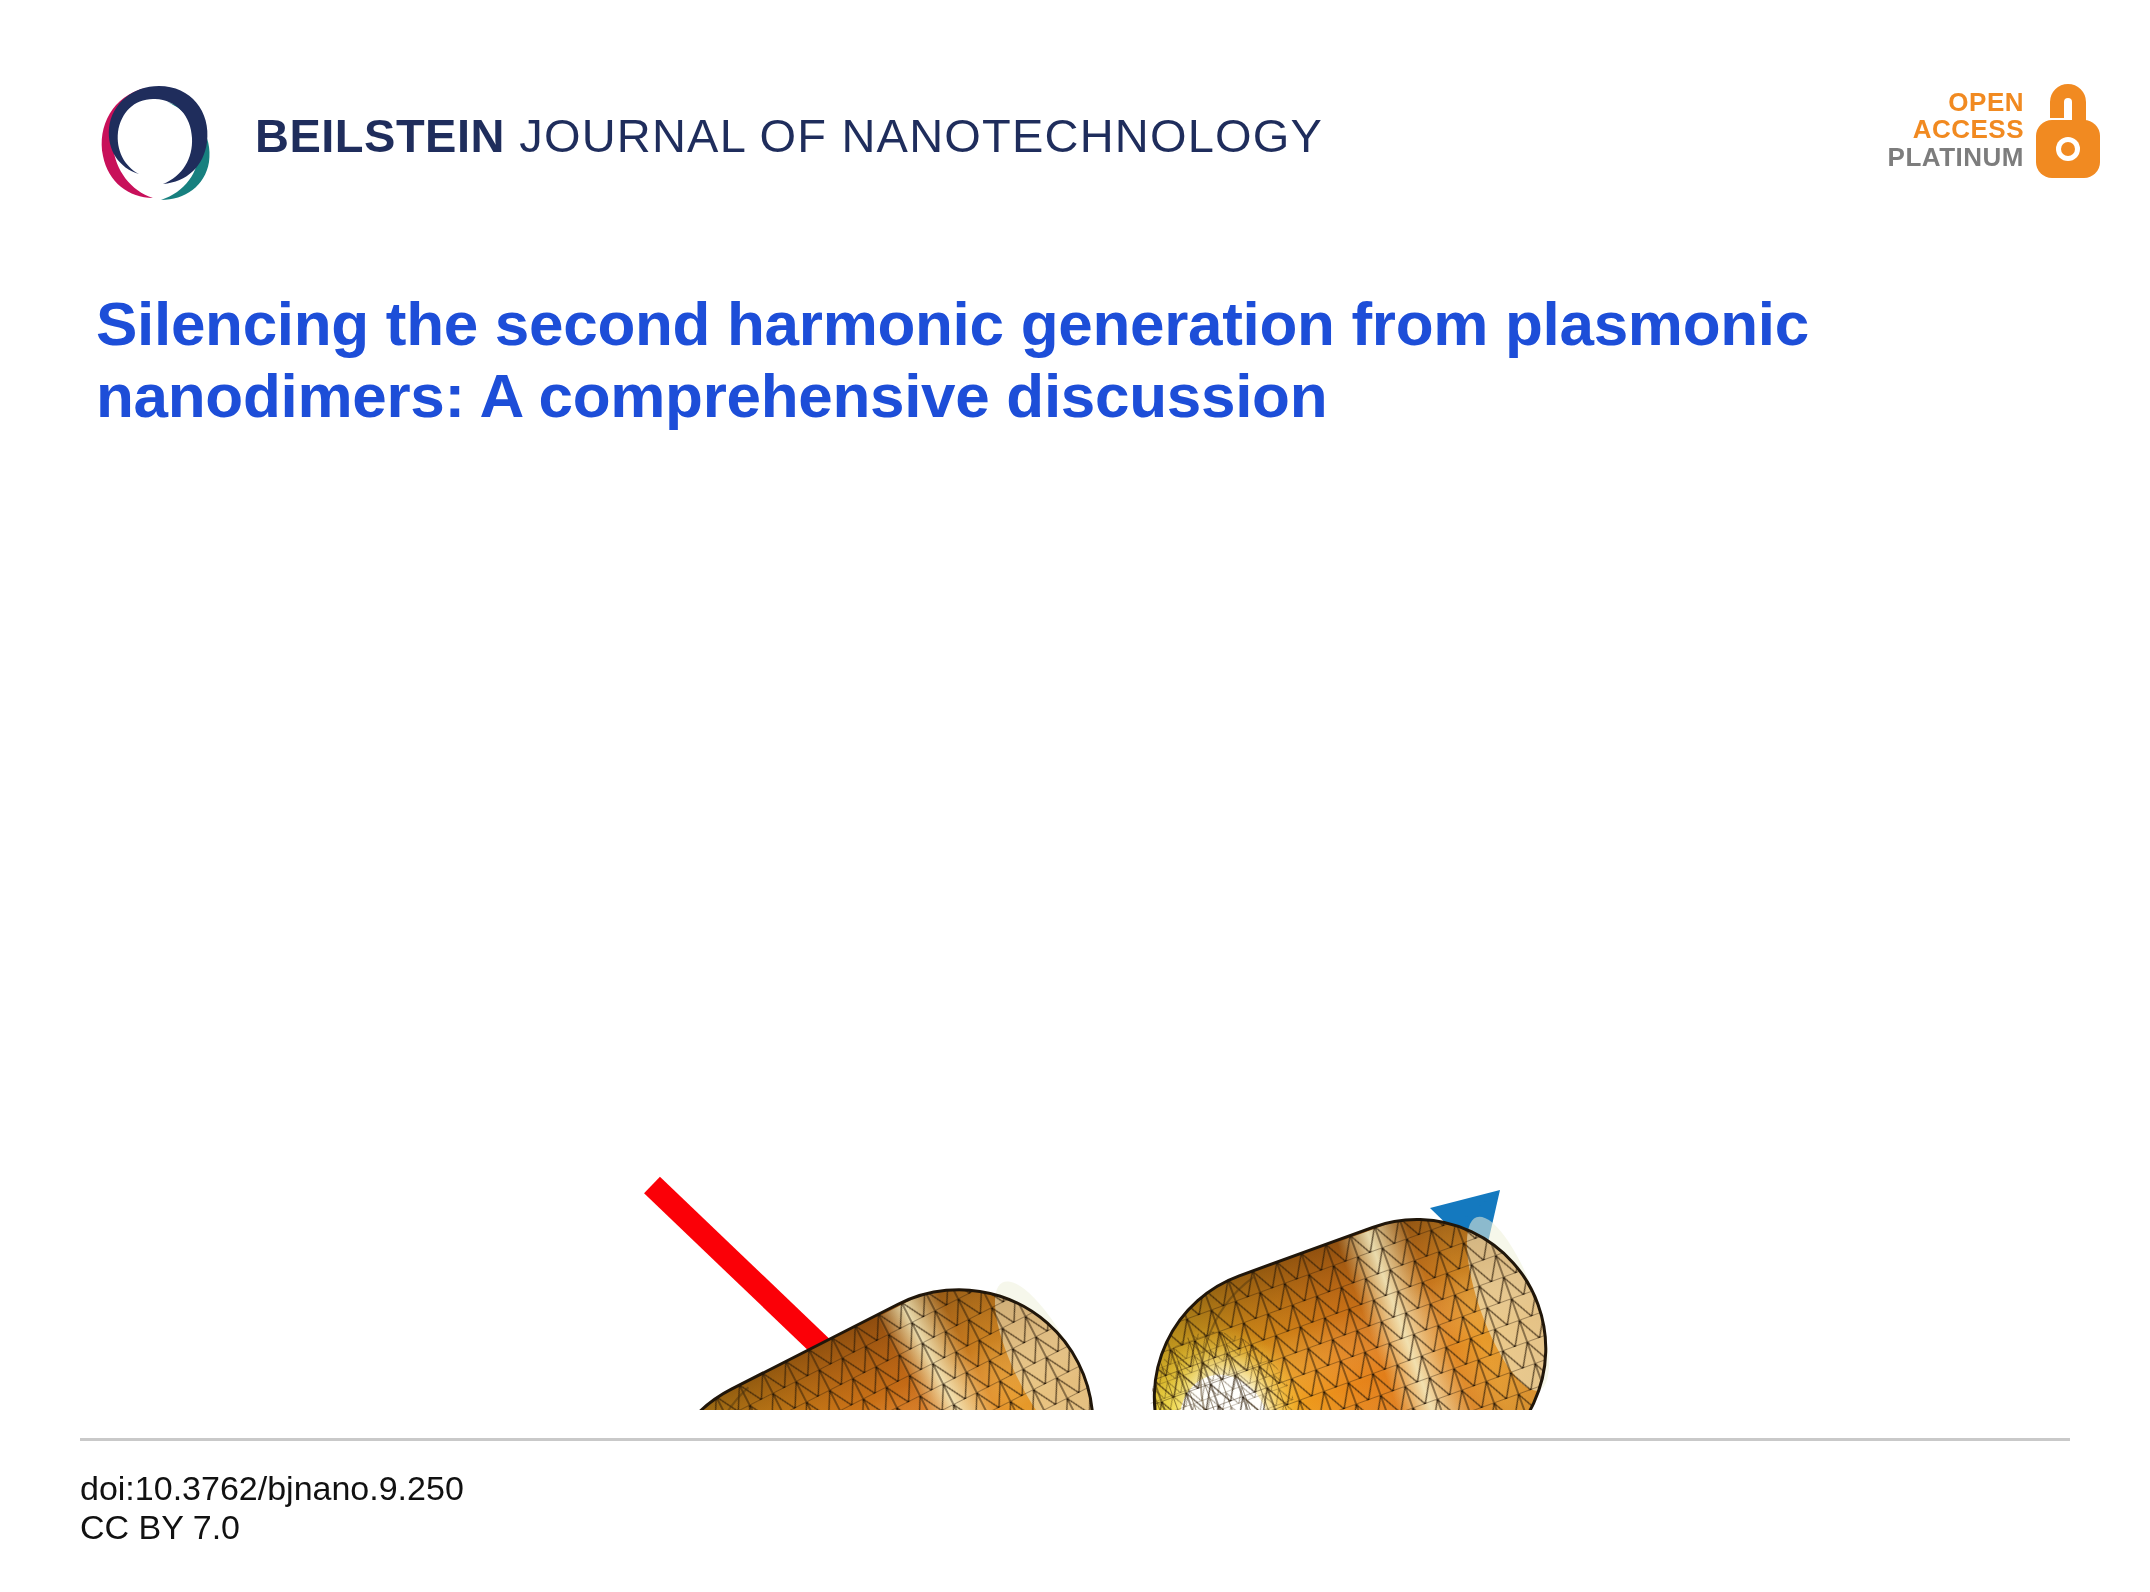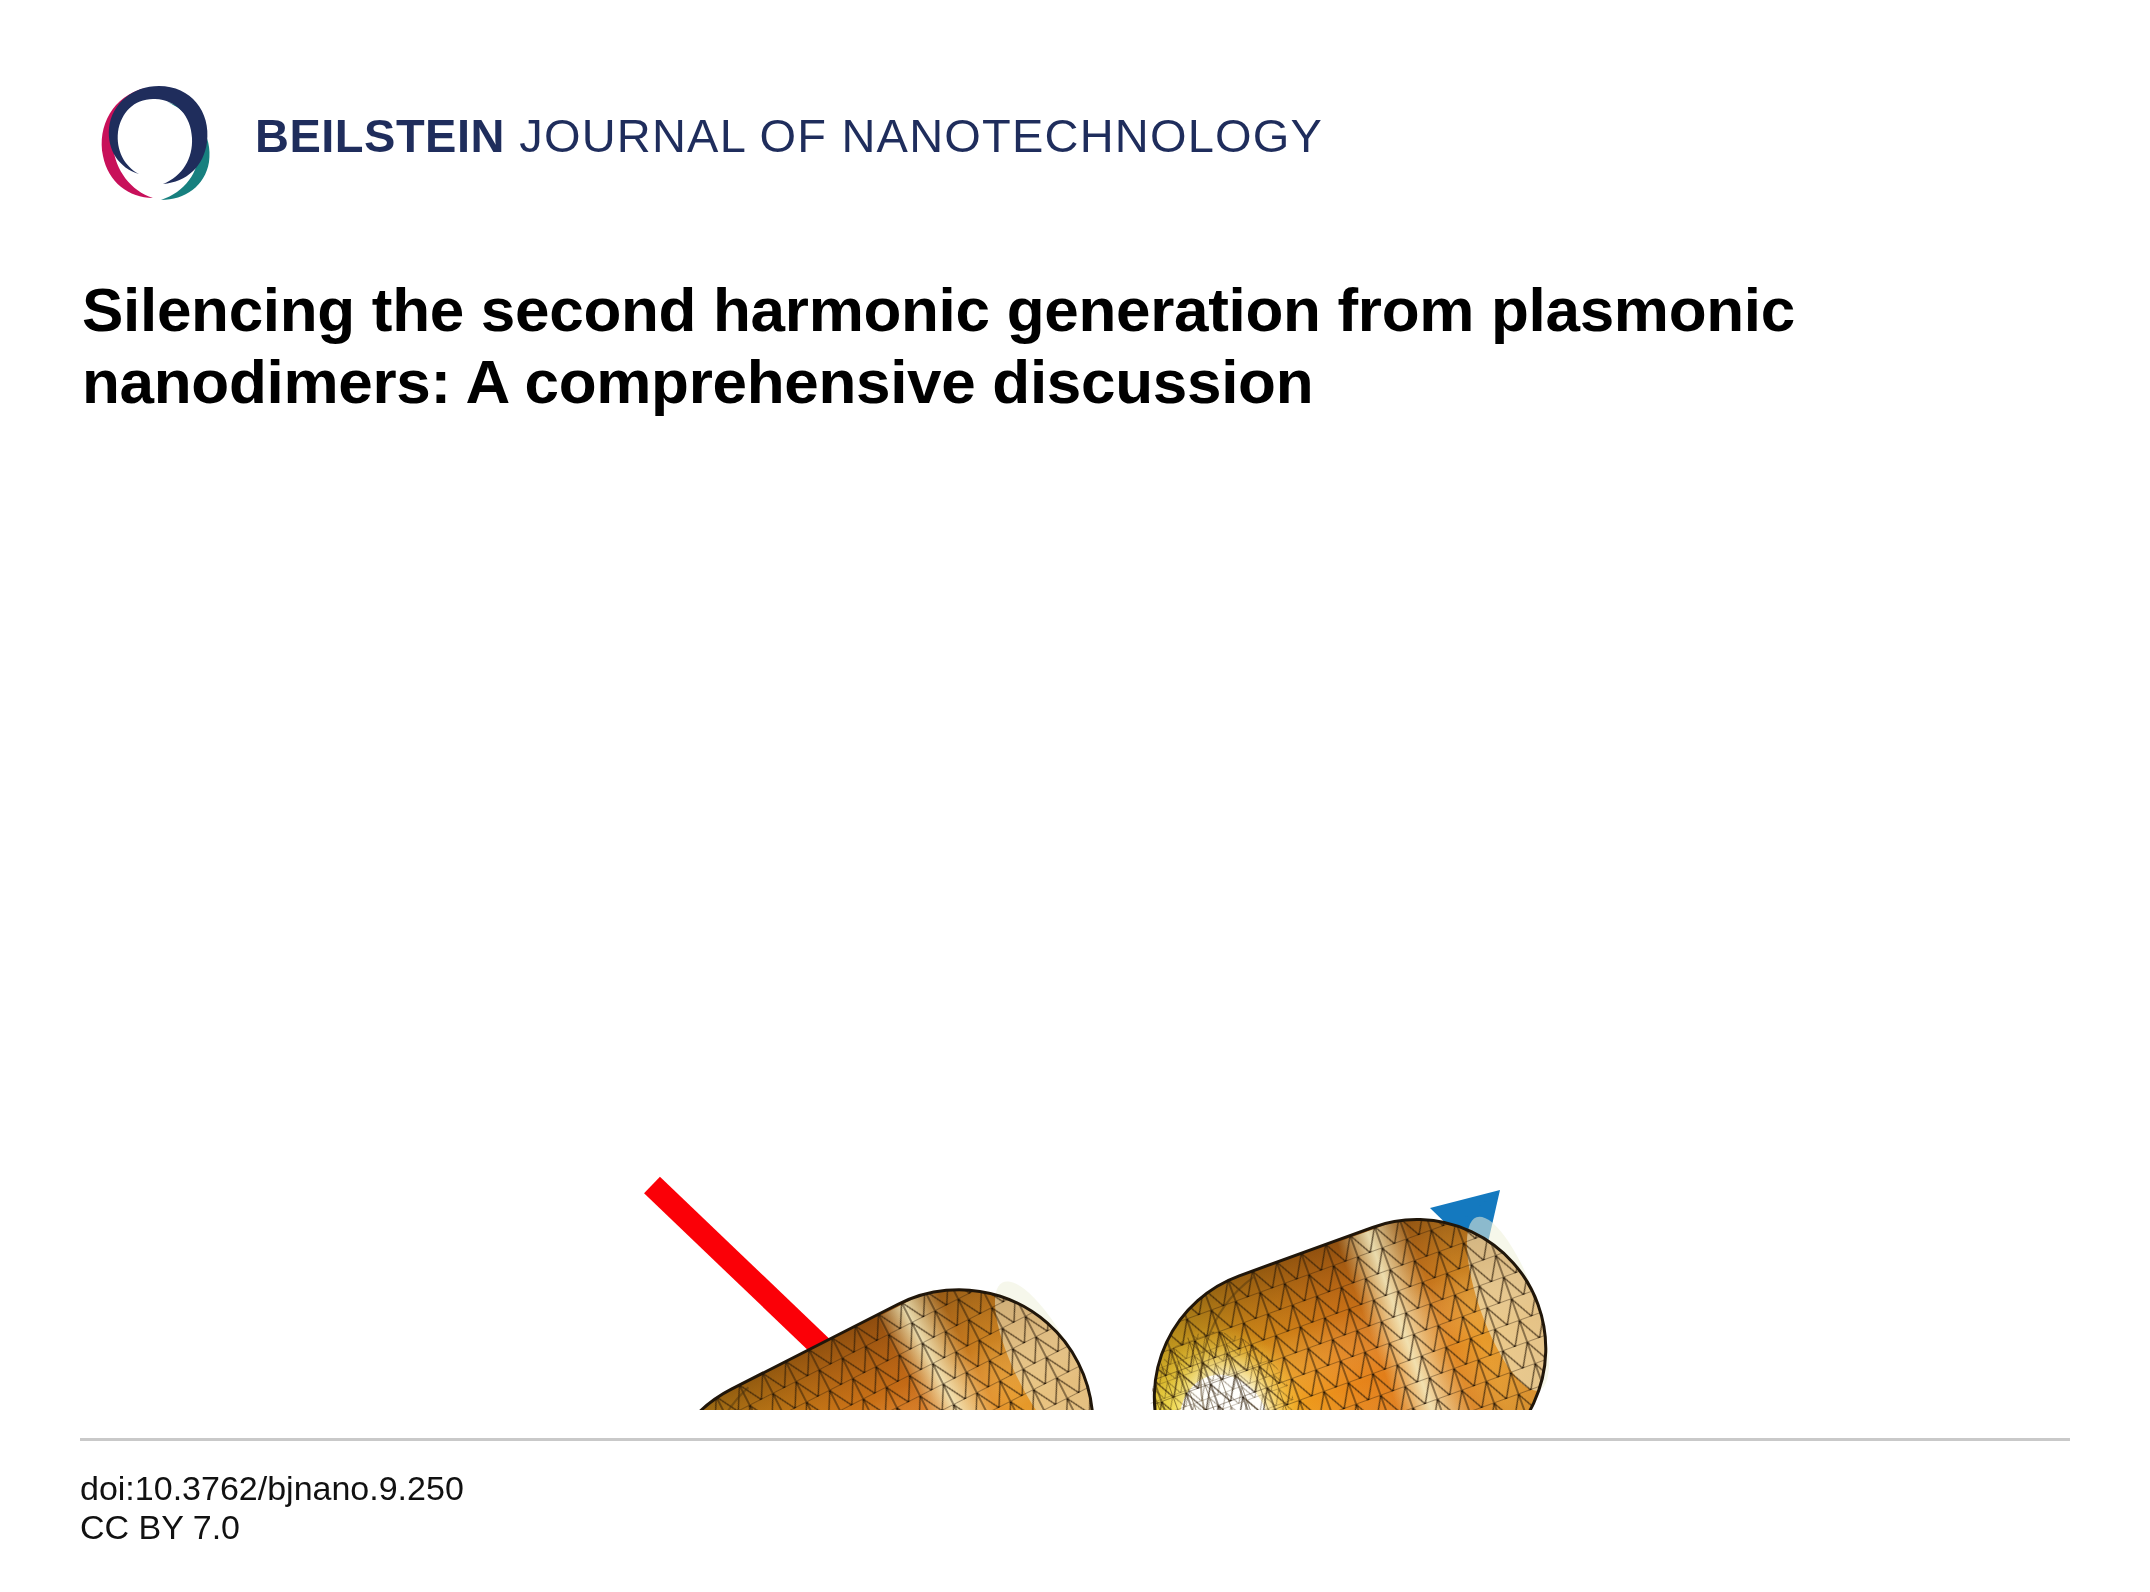--- a/index.html
+++ b/index.html
@@ -70,23 +70,23 @@
   #title-block {
     position: absolute;
     left: 80px;
     top: 272px;
     width: 1960px;
   }
   #paper-title {
     font-size: 62px;
     font-weight: bold;
     line-height: 1.16;
-    color: #000000;
+    color: #1d4ed8;
     letter-spacing: -0.3px;
-    margin: 2px;
+    margin: 16px;
     max-width: 1900px;
   }
   #paper-authors {
     margin-top: 36px;
     font-size: 47px;
     color: #000000;
     letter-spacing: -0.2px;
   }
 
   
@@ -138,20 +138,39 @@
 
       <path d="M66 8 C98 8 118 34 114 64 C111 88 94 104 70 106
                C90 98 100 80 99 60 C98 38 84 22 62 21
                C42 20 28 34 25 54 C23 72 31 88 46 96
                C26 90 14 72 16 50 C19 25 40 8 66 8 Z" fill="#1f2d5c"></path>
     </svg>
   </div>
 
   <div id="journal-logo-text"><span class="brand">BEILSTEIN</span><span class="rest"> JOURNAL OF NANOTECHNOLOGY</span></div>
 
+  <div id="oa-badge">
+    <div id="oa-badge-words">
+      <span class="oa-orange">OPEN</span>
+      <span class="oa-orange">ACCESS</span>
+      <span class="oa-gray">PLATINUM</span>
+    </div>
+    <div>
+      <svg width="72" height="104" viewBox="0 0 72 104" xmlns="http://www.w3.org/2000/svg">
+
+        <path d="M18 42 L18 26 A18 18 0 0 1 54 26 L54 50 L40 50 L40 26
+                 A4 4 0 0 0 32 26 L32 42 Z" fill="#f18a21"></path>
+
+        <rect x="4" y="44" width="64" height="58" rx="16" fill="#f18a21"></rect>
+
+        <circle cx="36" cy="73" r="12" fill="#ffffff"></circle>
+        <circle cx="36" cy="73" r="7" fill="#f18a21"></circle>
+      </svg>
+    </div>
+  </div>
 </div>
 
 <div id="title-block">
   <h1 id="paper-title">Silencing the second harmonic generation from plasmonic nanodimers: A comprehensive discussion</h1>
 </div>
 
 <div id="graphical-abstract">
   <svg id="abstract-svg" width="2150" height="850" viewBox="0 0 2150 850" xmlns="http://www.w3.org/2000/svg">
     <defs>
 

